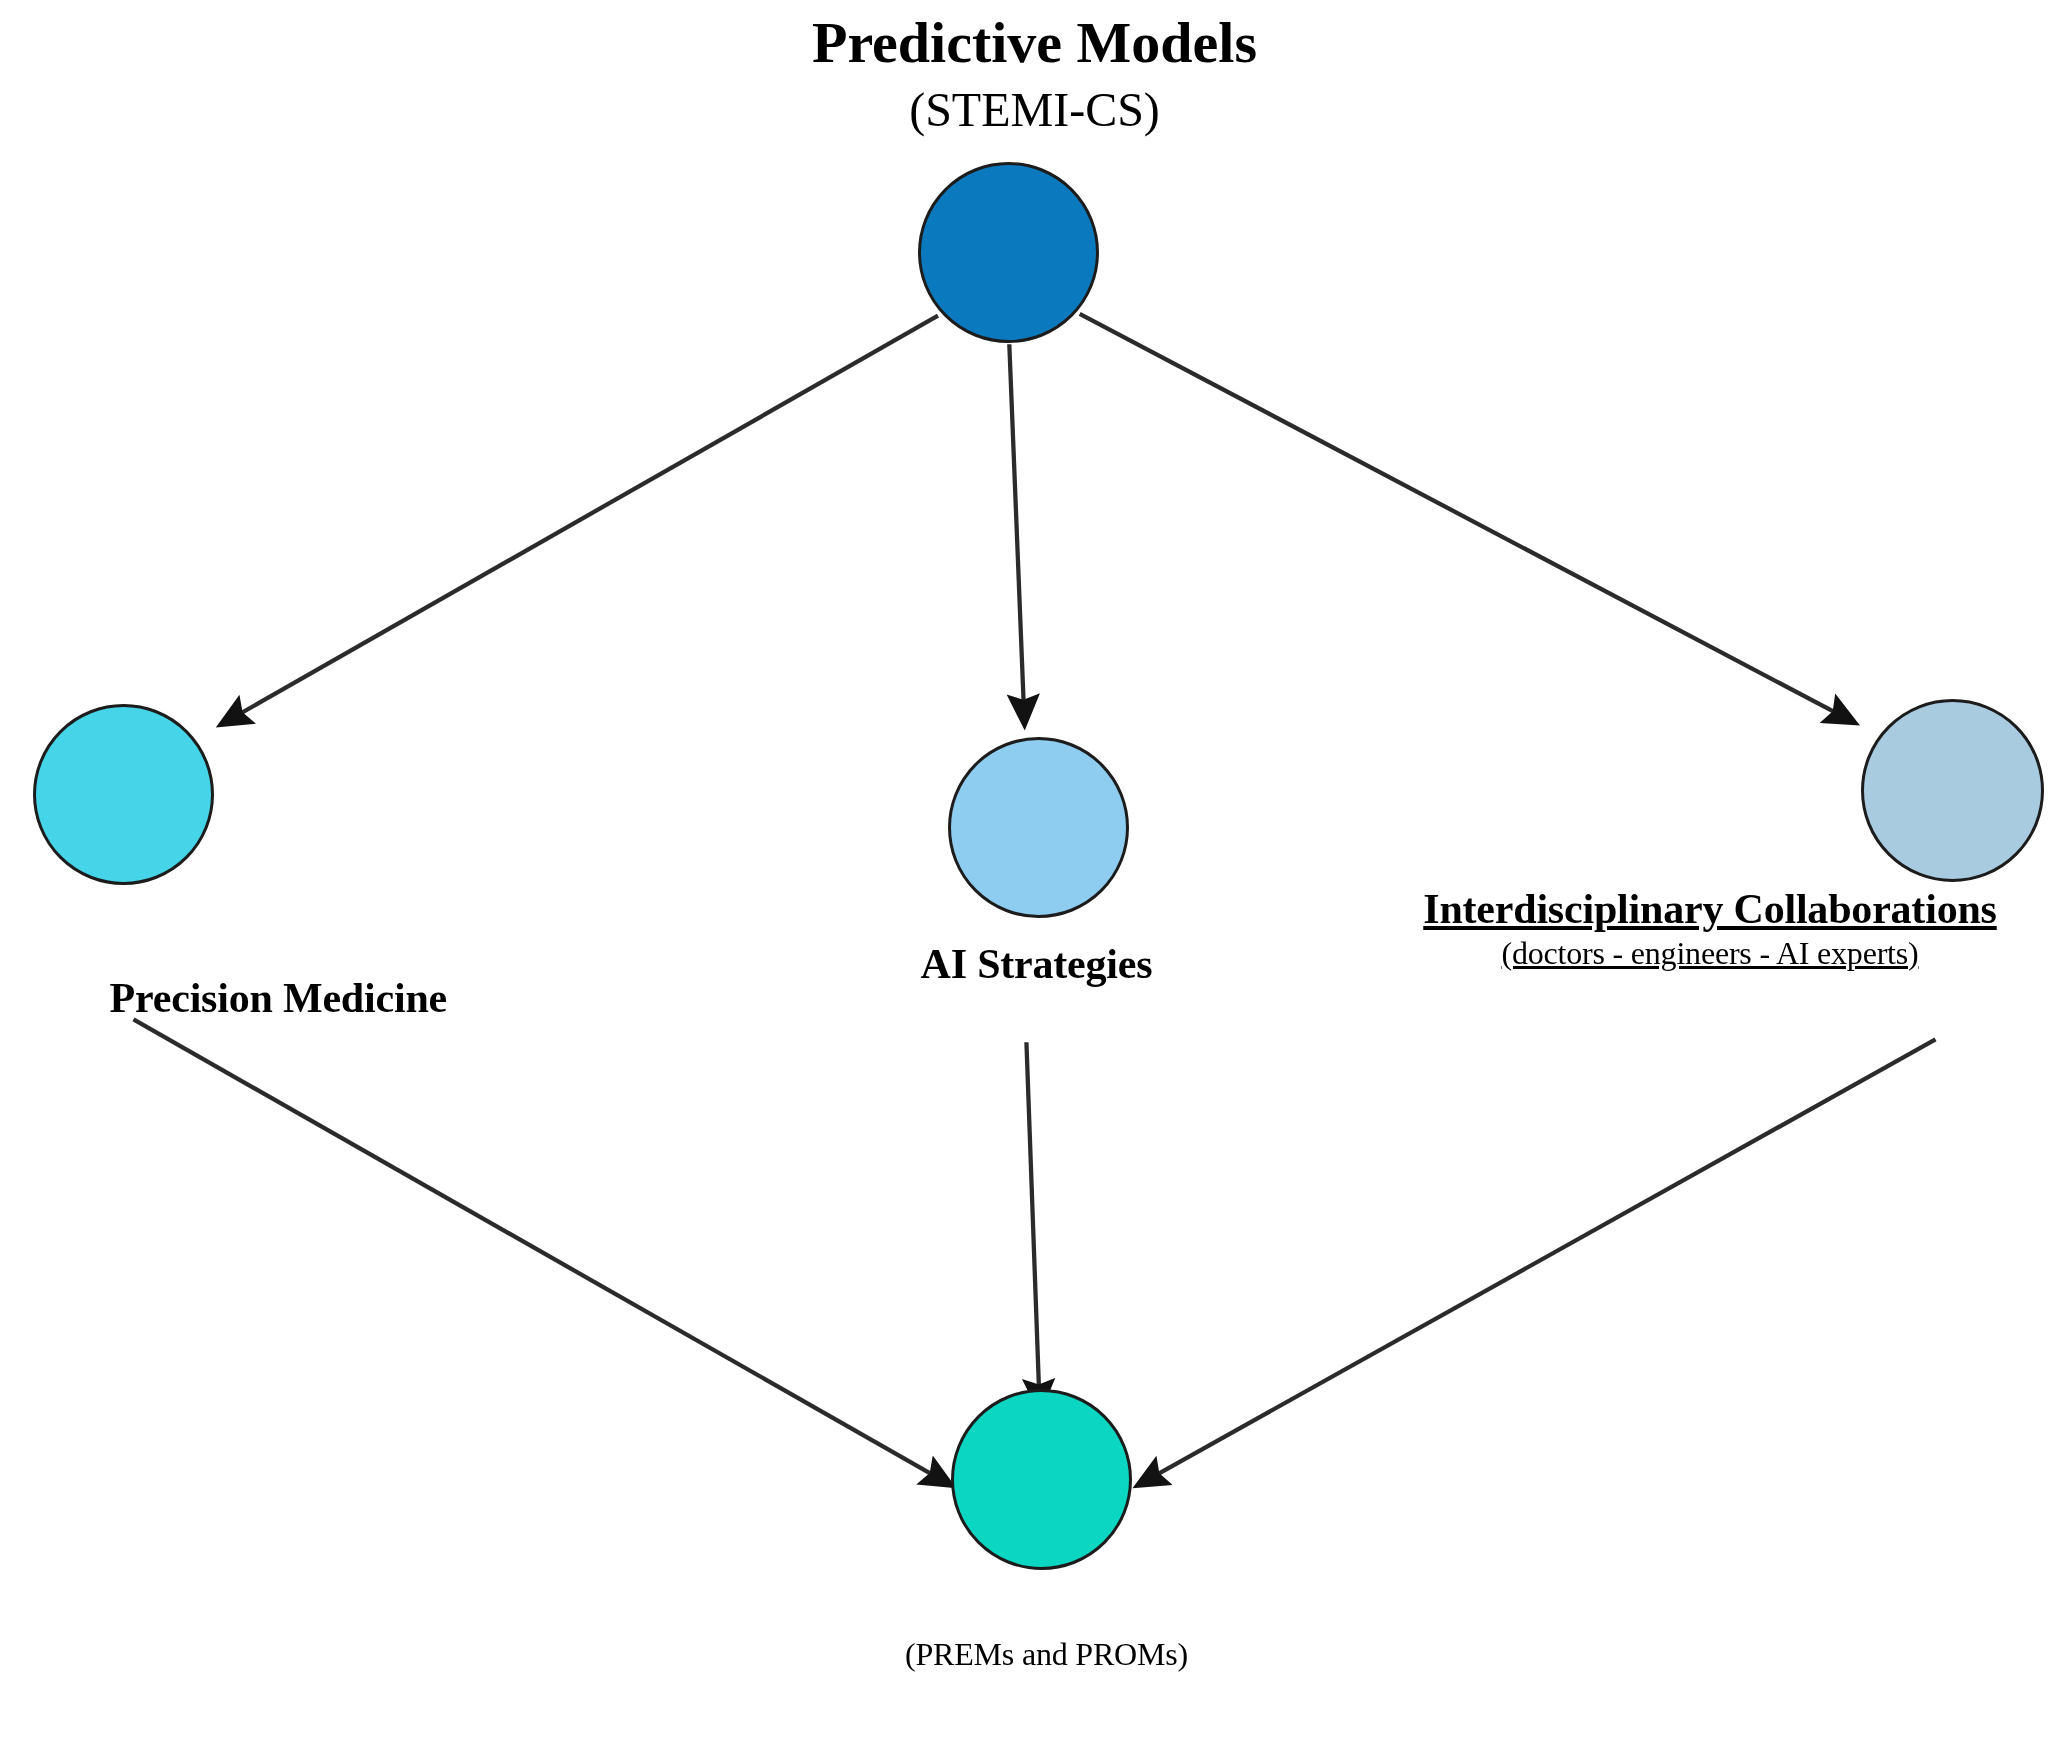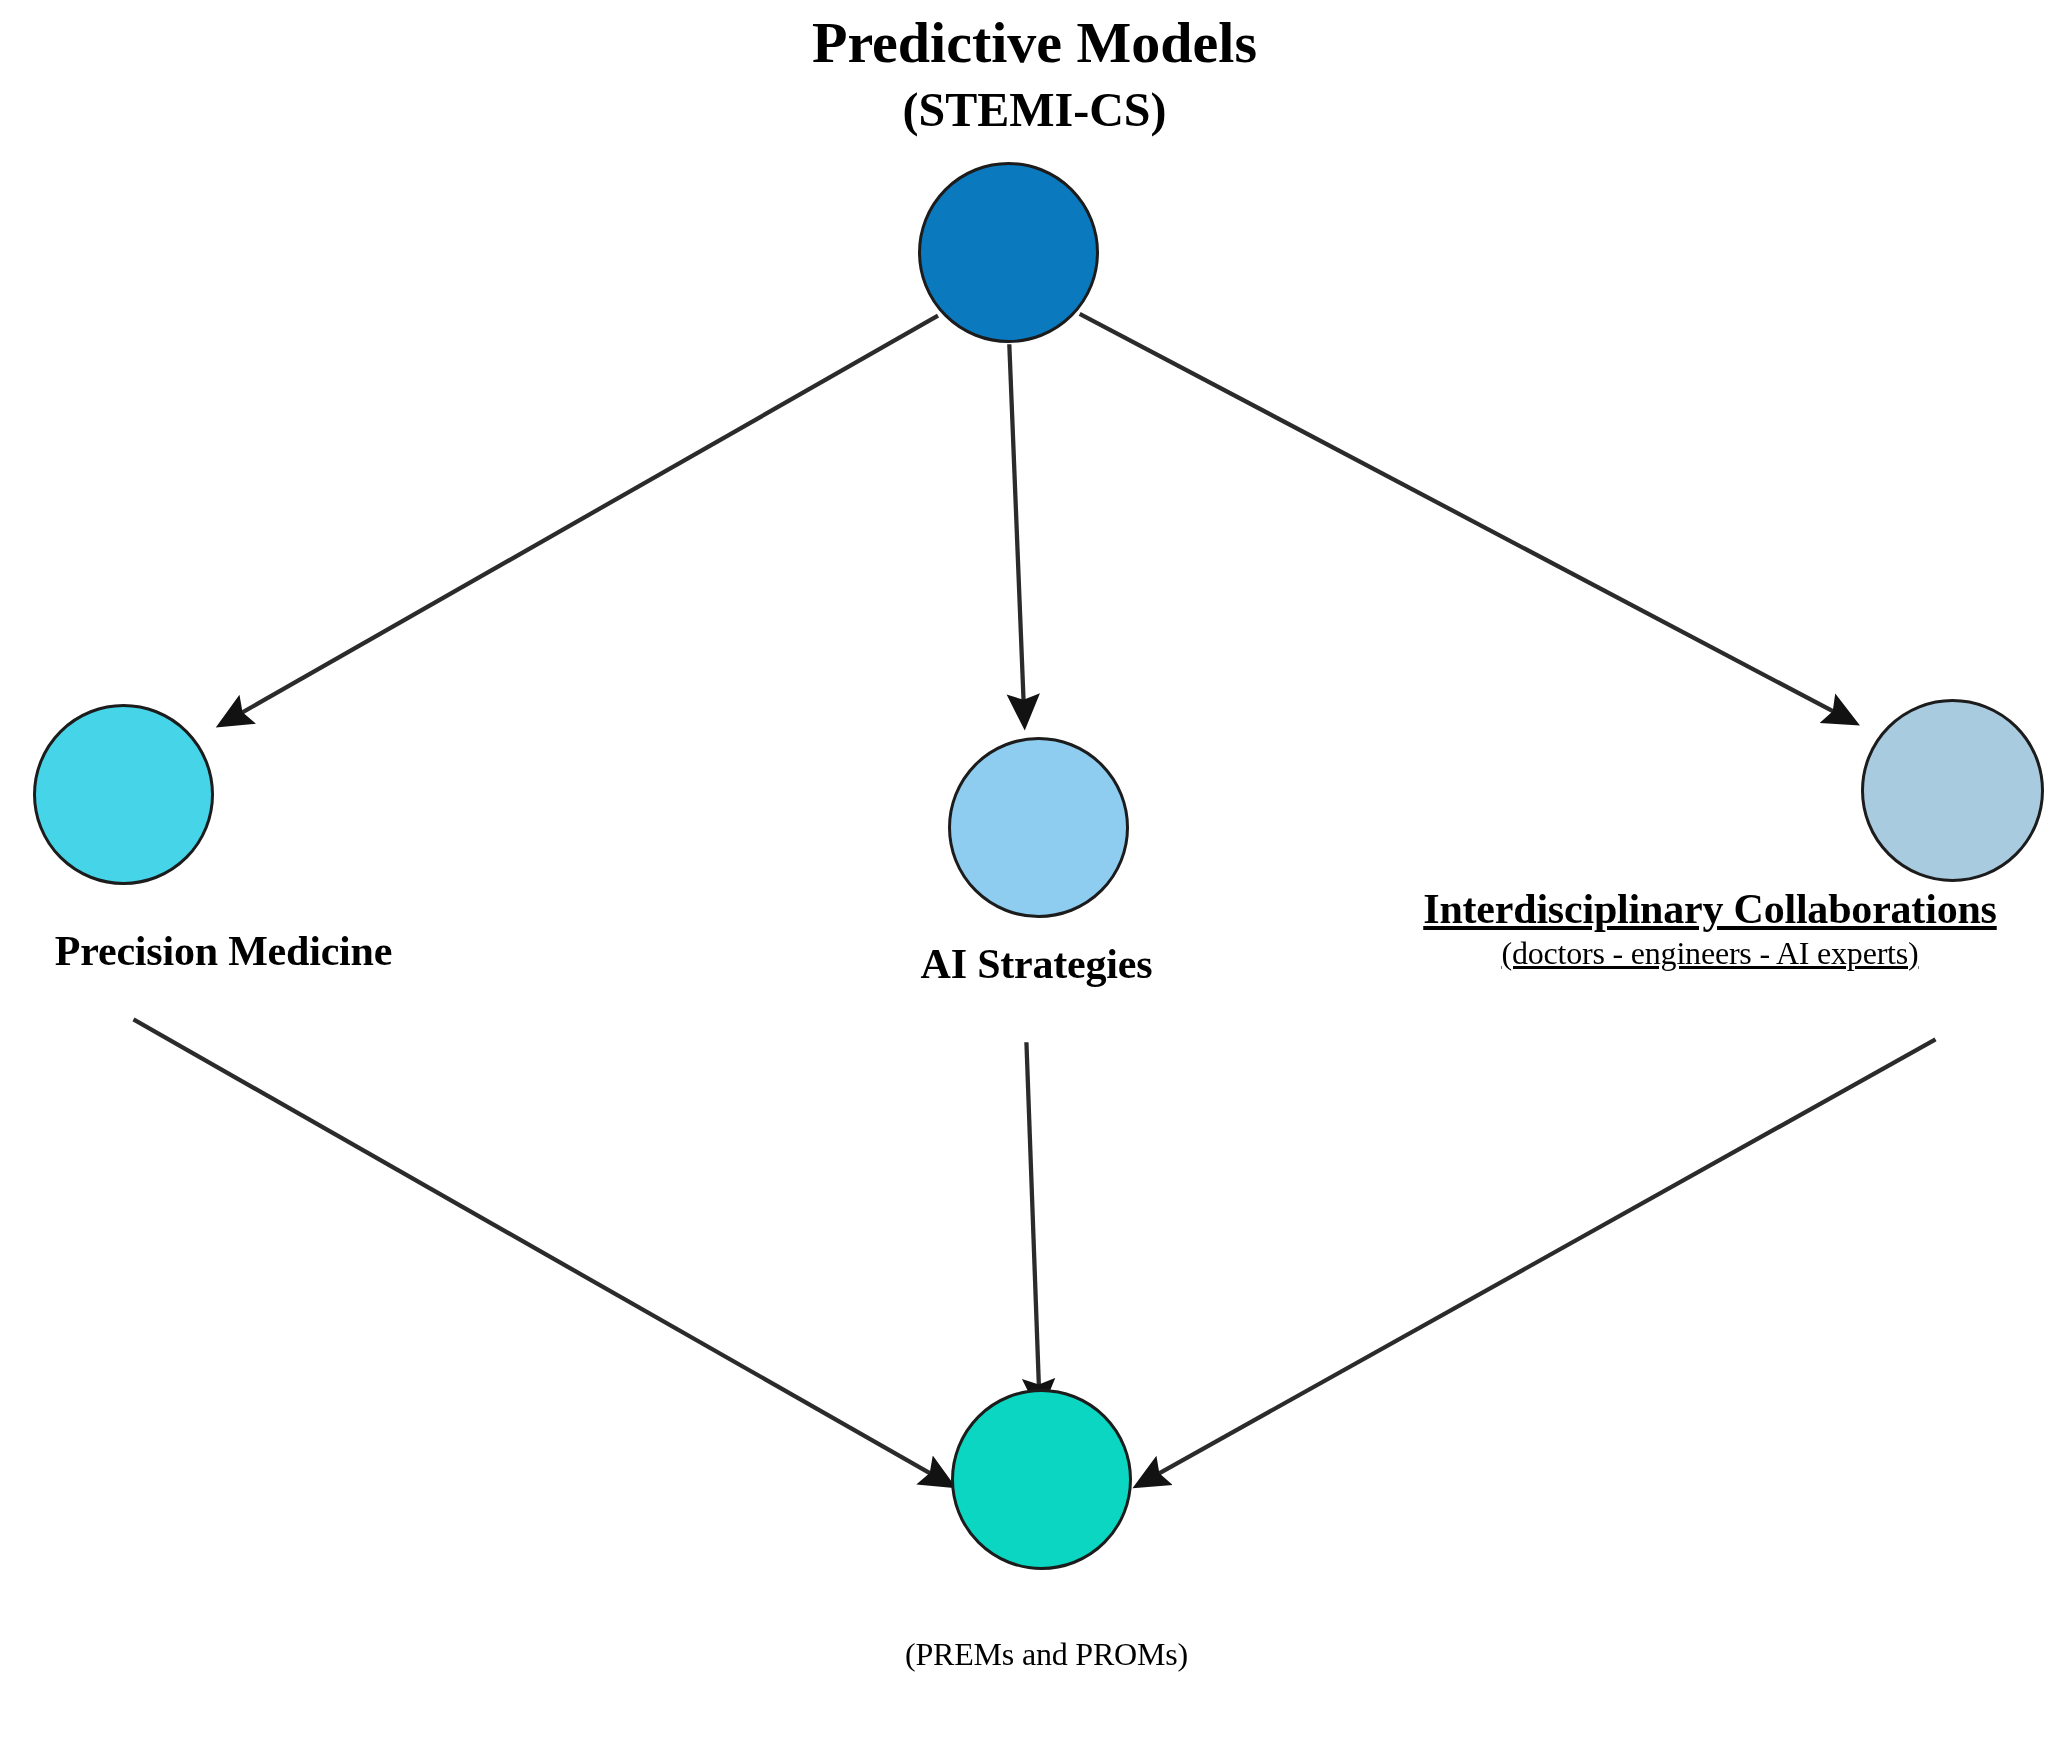--- a/index.html
+++ b/index.html
@@ -56,35 +56,35 @@
     text-align: center;
   }
   #title-main {
     font-weight: bold;
     font-size: 58px;
     color: #000000;
     display: block;
     line-height: 1.2;
   }
   #title-sub {
-    font-weight: bold;
+    font-weight: normal;
     font-size: 48px;
     color: #000000;
     display: block;
     line-height: 1.2;
     margin-top: 3.8px;
   }
   
   #node-predictive-models { left: 918px; top: 162px; width: 181px; height: 181px; }
   #node-precision-medicine { left: 33px; top: 704px; width: 181px; height: 181px; }
   #node-ai-integration     { left: 948px; top: 737px; width: 181px; height: 181px; }
   #node-interdisciplinary  { left: 1861px; top: 699px; width: 183px; height: 183px; }
   #node-personalized       { left: 951px; top: 1389px; width: 181px; height: 181px; }
 
-  #label-precision-medicine { left: 0px;    top: 927px;  width: 447px; }
+  #label-precision-medicine { left: 0px;    top: 974px;  width: 447px; text-align: right; }
   #label-ai-integration     { left: 856px;  top: 940px;  width: 361px; }
   #label-interdisciplinary  { left: 1351px; top: 885px;  width: 718px; text-decoration: underline; }
   #label-personalized       { left: 533px;  top: 1636px; width: 1027px; }
 </style>
 </head>
 <body>
 
 <div id="diagram-root">
 
   <div id="title-block">

